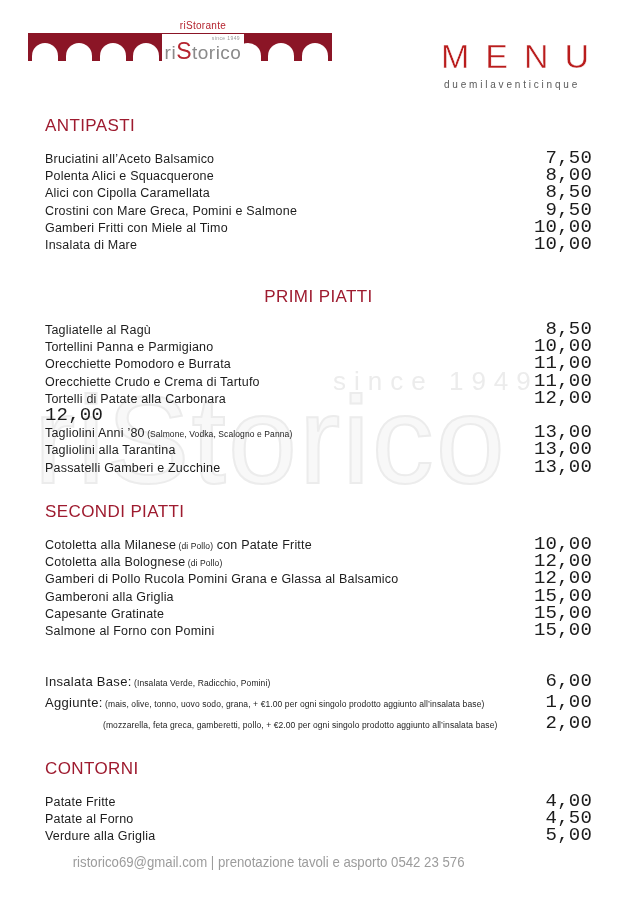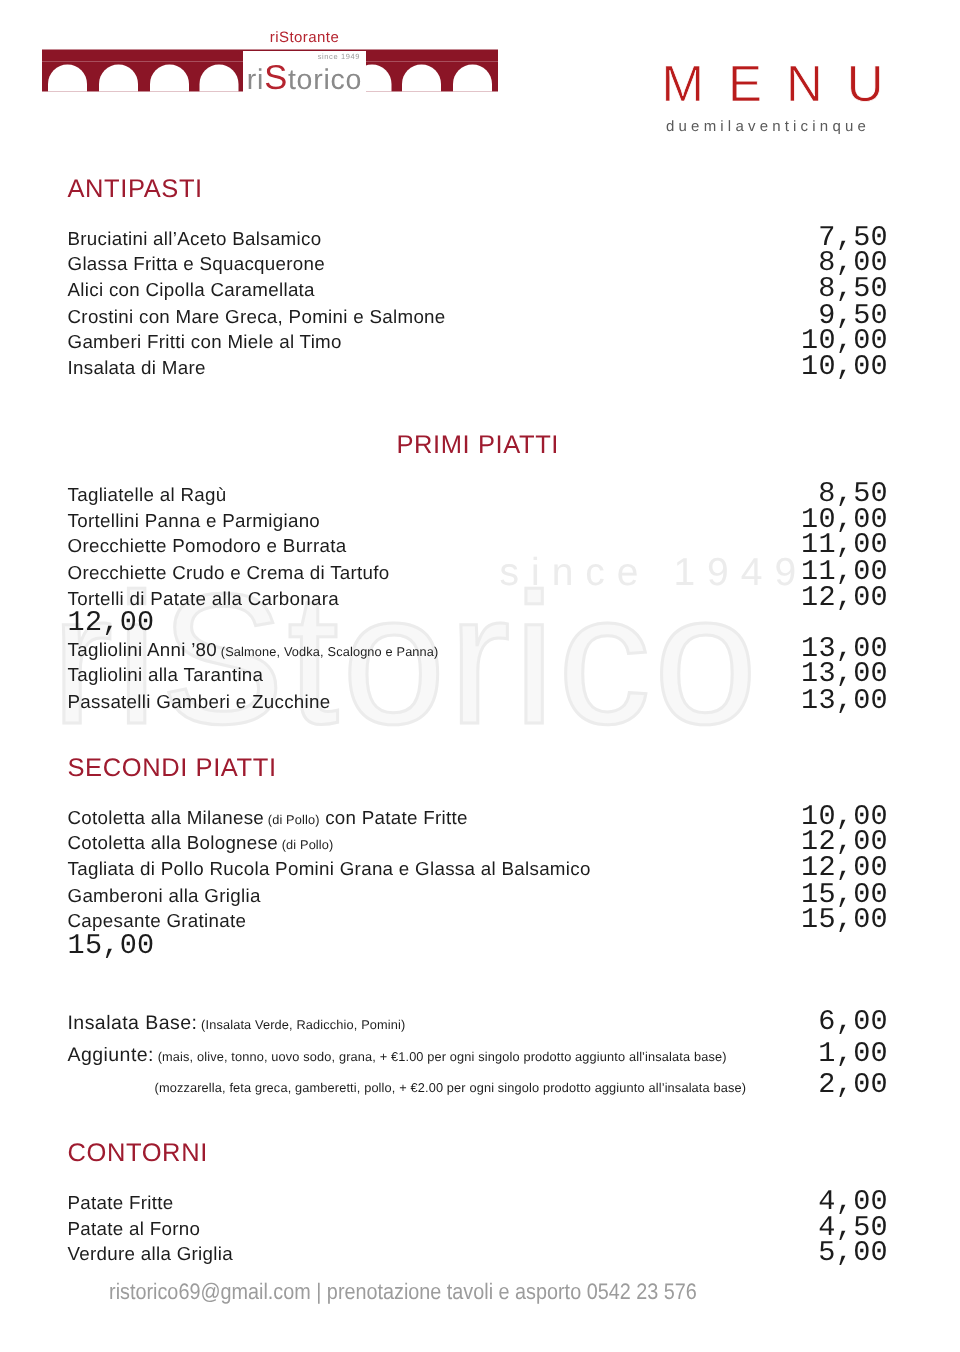--- a/index.html
+++ b/index.html
@@ -112,21 +112,21 @@
   <div class="menu-subtitle">duemilaventicinque</div>
 
   <div class="menu-sections">
       <div class="menu-section sec-antipasti">
         <div class="section-title">ANTIPASTI</div>
         <div class="item-row">
           <div class="item-name"><span>Bruciatini all’Aceto Balsamico</span></div>
           <div class="item-price">7,50</div>
         </div>
         <div class="item-row">
-          <div class="item-name"><span>Glassa Fritta e Squacquerone</span></div>
+          <div class="item-name"><span>Polenta Alici e Squacquerone</span></div>
           <div class="item-price">8,00</div>
         </div>
         <div class="item-row">
           <div class="item-name"><span>Alici con Cipolla Caramellata</span></div>
           <div class="item-price">8,50</div>
         </div>
         <div class="item-row">
           <div class="item-name"><span>Crostini con Mare Greca, Pomini e Salmone</span></div>
           <div class="item-price">9,50</div>
         </div>
@@ -181,32 +181,33 @@
         <div class="section-title">SECONDI PIATTI</div>
         <div class="item-row">
           <div class="item-name"><span>Cotoletta alla Milanese</span><span class="item-note"> (di Pollo)</span><span> con Patate Fritte</span></div>
           <div class="item-price">10,00</div>
         </div>
         <div class="item-row">
           <div class="item-name"><span>Cotoletta alla Bolognese</span><span class="item-note"> (di Pollo)</span></div>
           <div class="item-price">12,00</div>
         </div>
         <div class="item-row">
-          <div class="item-name"><span>Tagliata di Pollo Rucola Pomini Grana e Glassa al Balsamico</span></div>
+          <div class="item-name"><span>Gamberi di Pollo Rucola Pomini Grana e Glassa al Balsamico</span></div>
           <div class="item-price">12,00</div>
         </div>
         <div class="item-row">
           <div class="item-name"><span>Gamberoni alla Griglia</span></div>
           <div class="item-price">15,00</div>
         </div>
         <div class="item-row">
           <div class="item-name"><span>Capesante Gratinate</span></div>
           <div class="item-price">15,00</div>
         </div>
         <div class="item-row">
+          <div class="item-name"><span>Salmone al Forno con Pomini</span></div>
           <div class="item-price">15,00</div>
         </div>
       </div>
       <div class="menu-section sec-insalata">
         <div class="item-row">
           <div class="item-name"><span>Insalata Base:</span><span class="item-note"> (Insalata Verde, Radicchio, Pomini)</span></div>
           <div class="item-price">6,00</div>
         </div>
         <div class="item-row">
           <div class="item-name"><span>Aggiunte:</span><span class="item-note"> (mais, olive, tonno, uovo sodo, grana, + €1.00 per ogni singolo prodotto aggiunto all’insalata base)</span></div>

